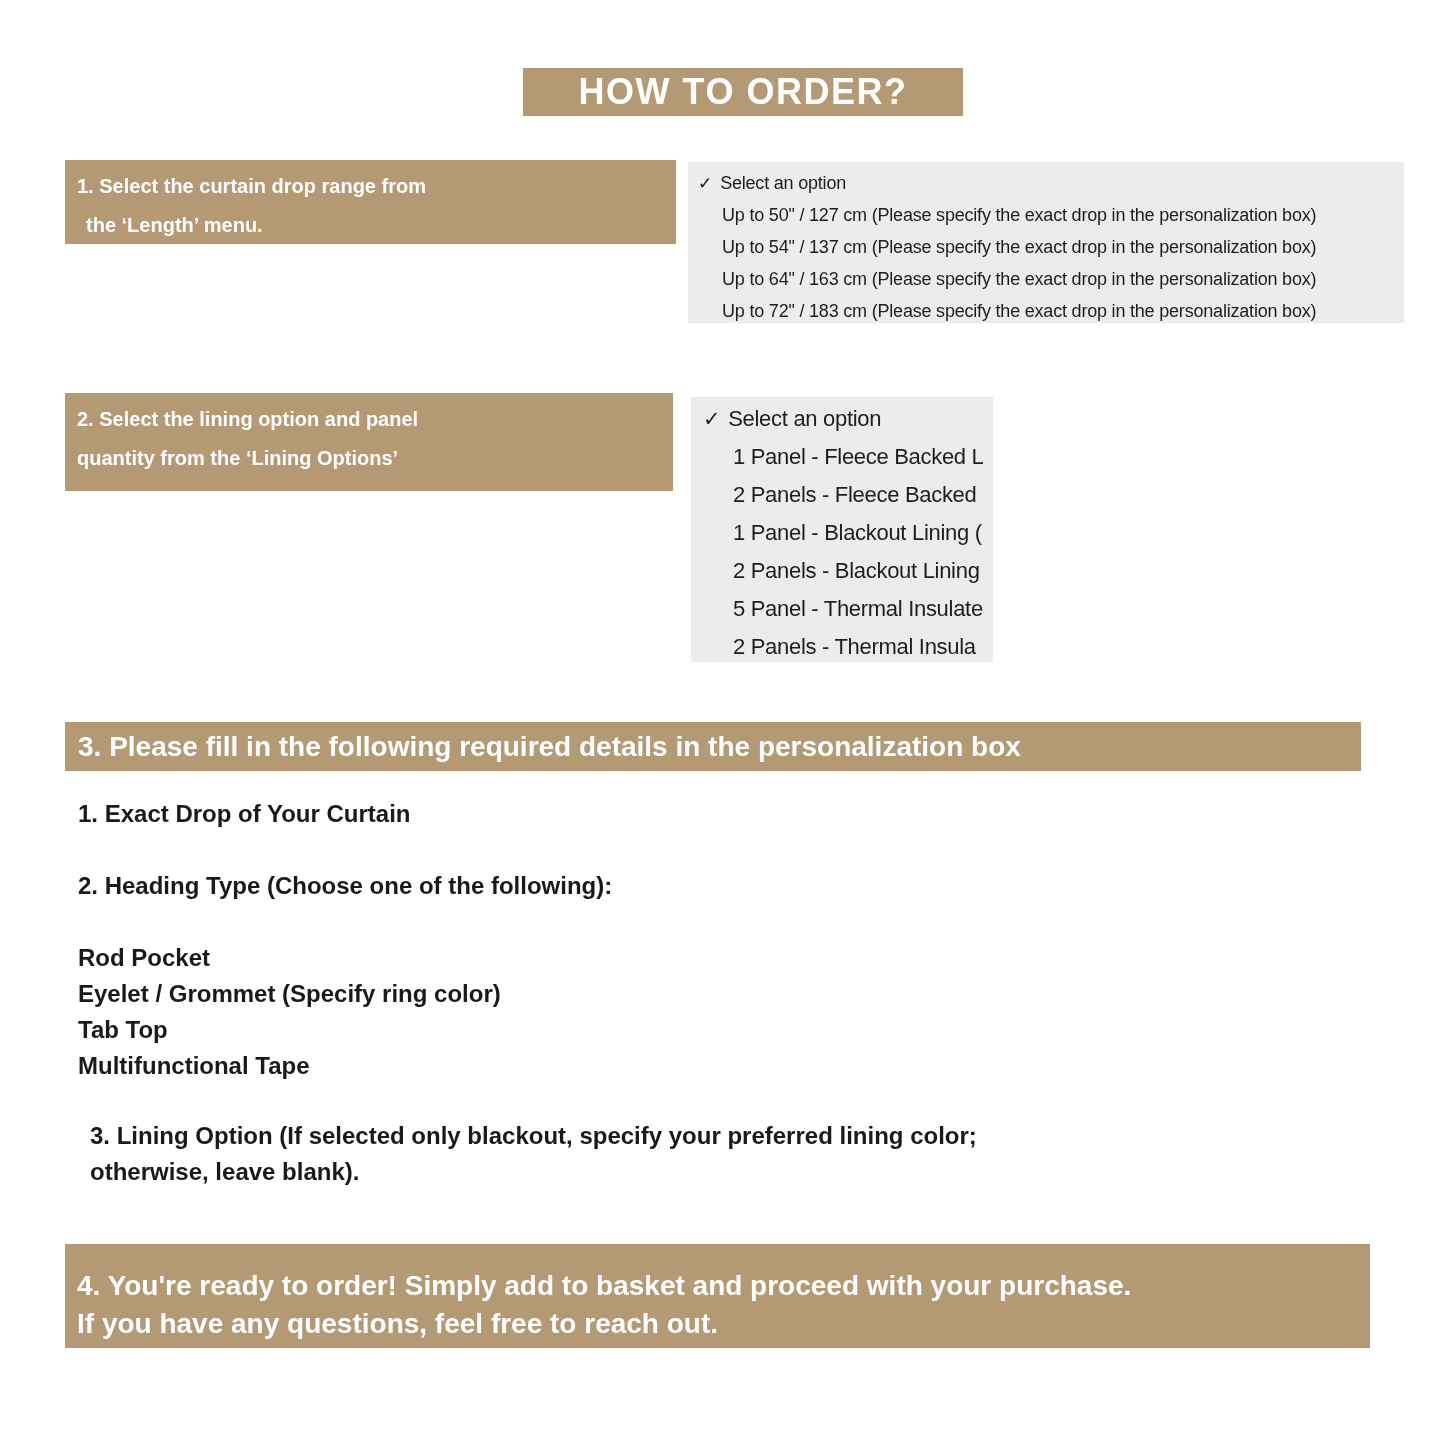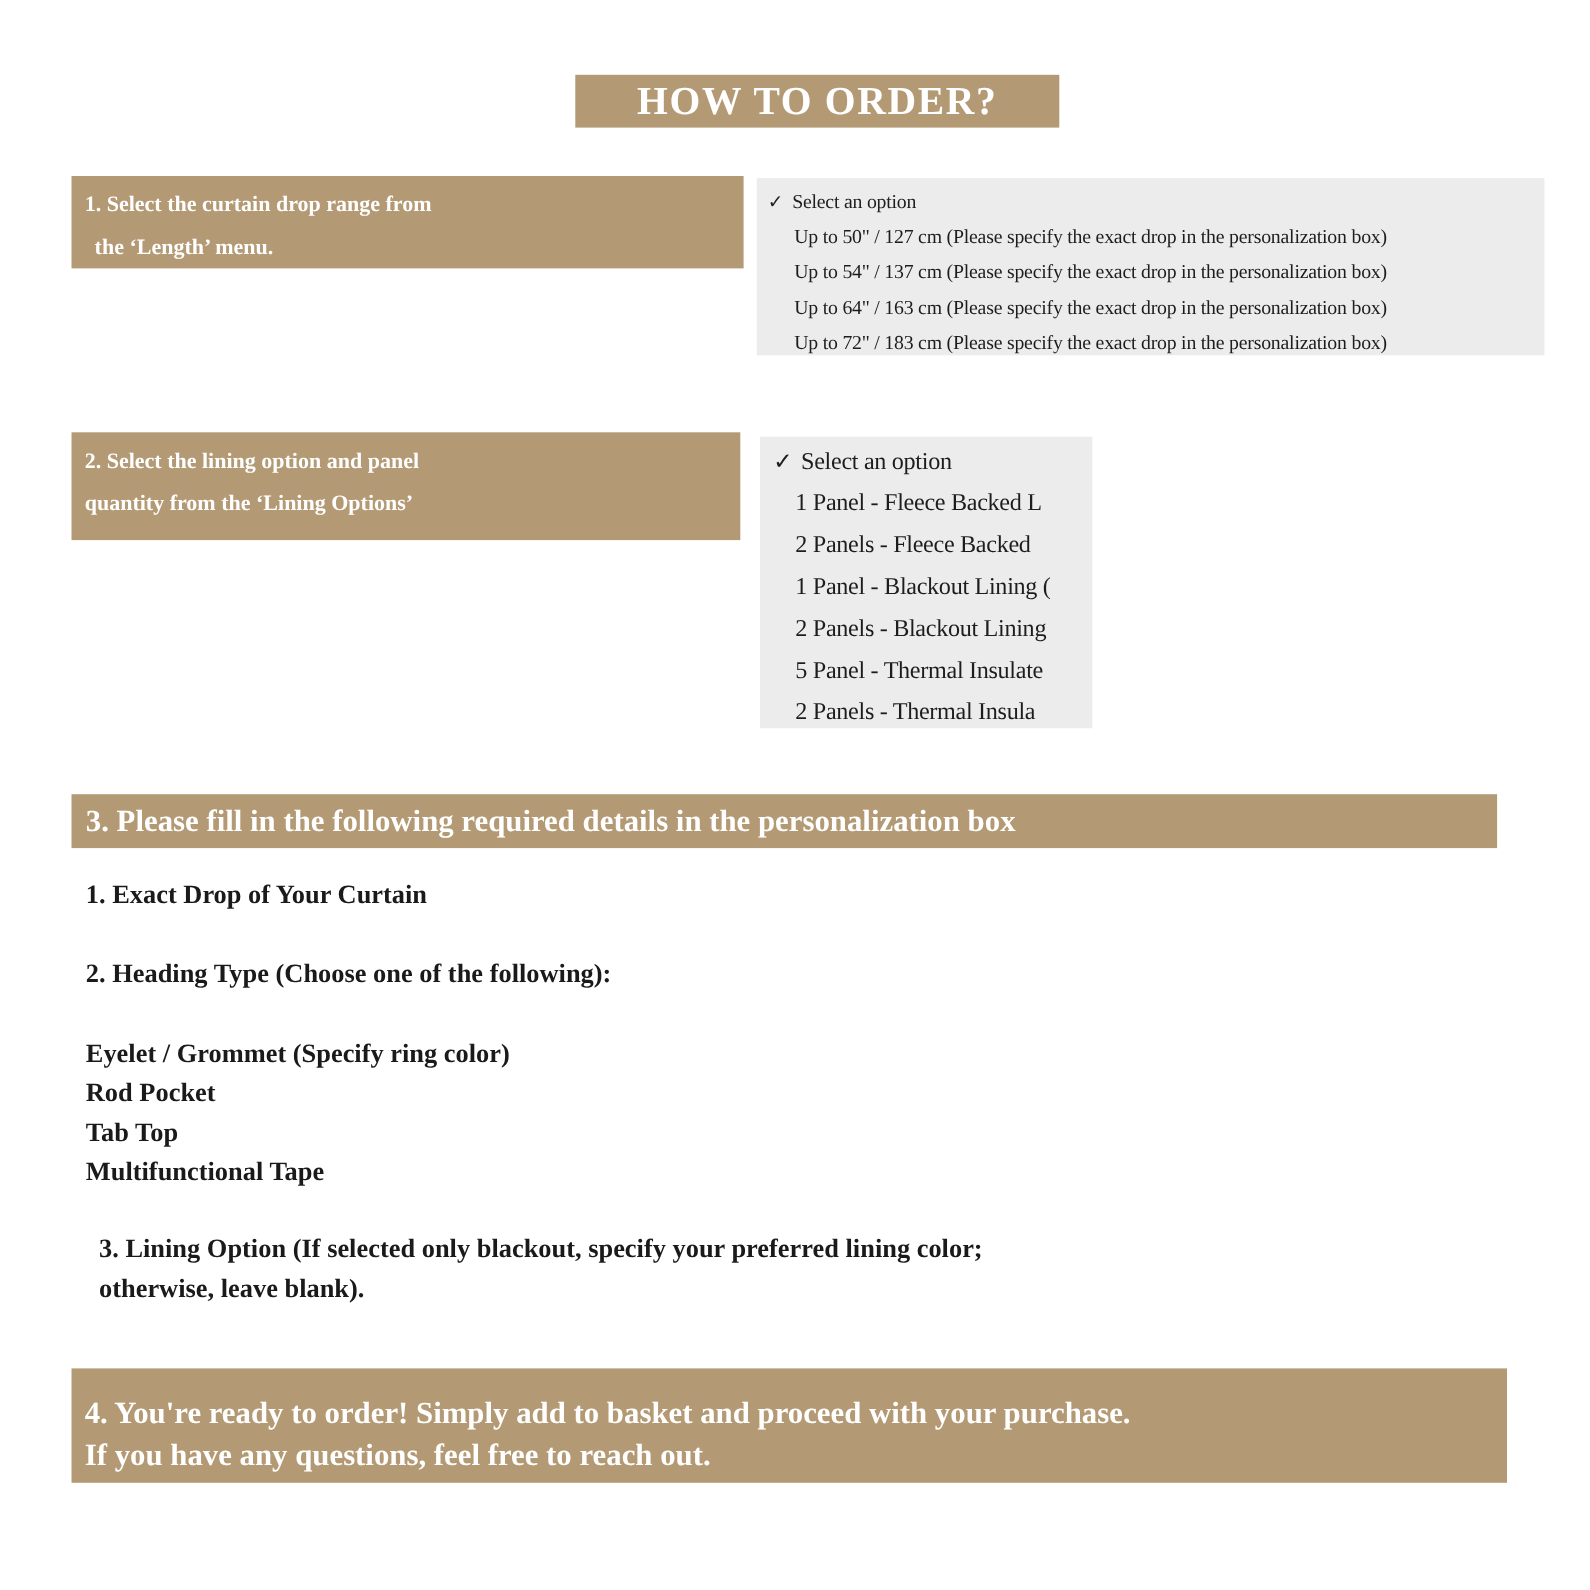--- a/index.html
+++ b/index.html
@@ -9,21 +9,20 @@
     --white:#ffffff;
   }
   *{box-sizing:border-box;margin:0;padding:0;}
   html,body{background:#ffffff;}
   body{font-family:"Liberation Sans", sans-serif;}
   .canvas{
     position:relative;
     width:1445px;height:1445px;
     background:var(--white);
     overflow:hidden;
-    font-family:Liberation Serif, serif;
   }
   
   .title-bar{
     position:absolute;left:523px;top:68px;width:440px;height:48px;
     background:var(--tan);color:var(--white);
     font-size:36px;font-weight:bold;letter-spacing:1.5px;
     display:flex;align-items:center;justify-content:center;
   }
   
   .step-box{
@@ -51,21 +50,21 @@
   .dd1 .dd-row{height:32px;}
   .dd2{left:691px;top:397px;width:302px;height:265px;font-size:22px;letter-spacing:-0.3px;padding-top:3px;}
   .dd2 .dd-row{height:38px;}
   .dd-row{
     display:flex;align-items:center;
     white-space:nowrap;overflow:hidden;
   }
   .dd1 .dd-row.sel{padding-left:10px;}
   .dd1 .dd-row.opt{padding-left:34px;}
   .dd2 .dd-row.sel{padding-left:12px;}
-  .dd2 .dd-row.opt{padding-left:32px;text-align:right;}
+  .dd2 .dd-row.opt{padding-left:42px;text-align:right;}
   .check{margin-right:8px;font-size:0.95em;}
   
   .detail{
     position:absolute;left:78px;color:var(--ink);
     font-weight:bold;font-size:24px;line-height:36px;
     white-space:nowrap;
   }
   .d-item1{top:796px;}
   .d-item2{top:868px;}
   .d-headings{top:940px;}
@@ -112,22 +111,22 @@
     <div class="dd-row opt">5 Panel - Thermal Insulate</div>
     <div class="dd-row opt">2 Panels - Thermal Insula</div>
   </div>
 
   <div class="step3-bar">3. Please fill in the following required details in the personalization box</div>
 
   <div class="detail d-item1">1. Exact Drop of Your Curtain</div>
   <div class="detail d-item2">2. Heading Type (Choose one of the following):</div>
 
   <div class="detail d-headings">
+    <div>Rod Pocket</div>
     <div>Eyelet / Grommet (Specify ring color)</div>
-    <div>Rod Pocket</div>
     <div>Tab Top</div>
     <div>Multifunctional Tape</div>
   </div>
 
   <div class="detail d-item3">
     <div>3. Lining Option (If selected only blackout, specify your preferred lining color;</div>
     <div>otherwise, leave blank).</div>
   </div>
 
   <div class="step-box step4">

